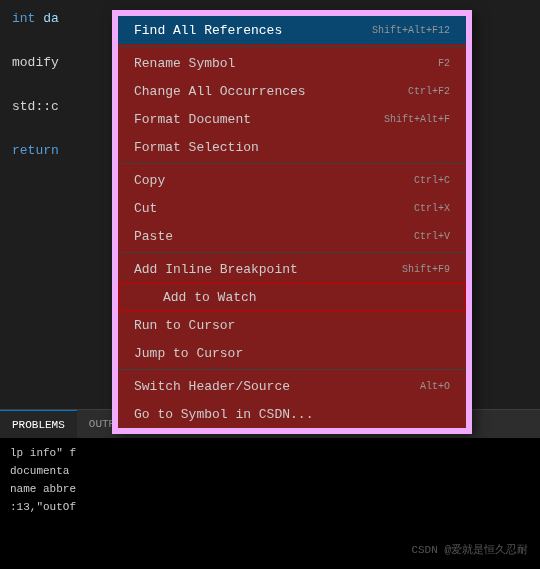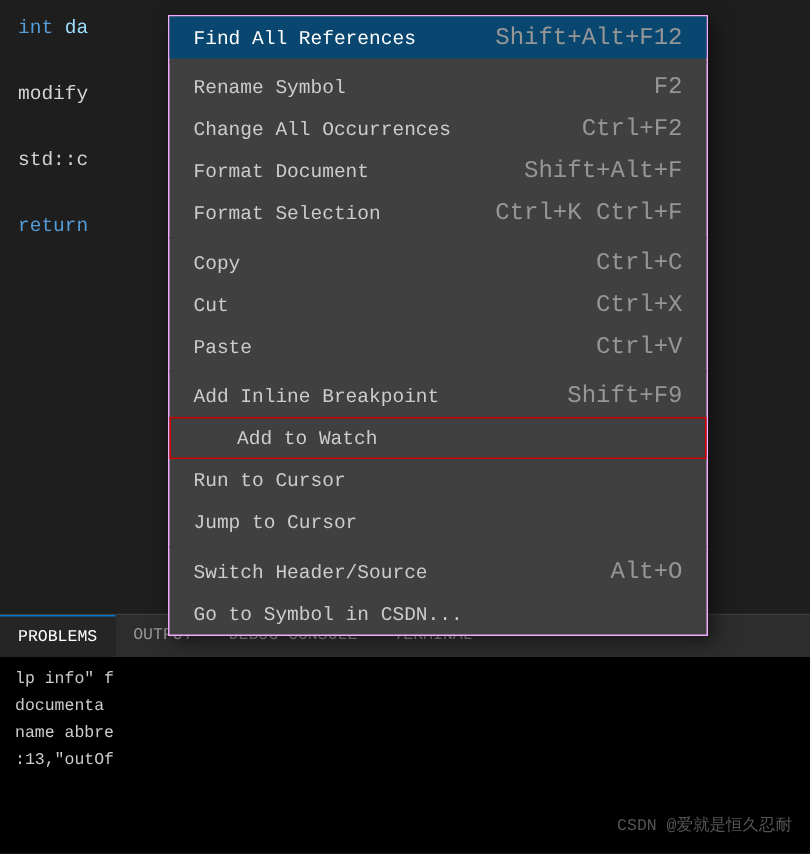--- a/index.html
+++ b/index.html
@@ -70,22 +70,22 @@
       color: #cccccc;
       line-height: 18px;
     }
 
     
     .context-menu {
       position: absolute;
       top: 10px;
       left: 112px;
       width: 360px;
-      background-color: #404040;
-      border: 1px solid #f0abfc;
+      background-color: #7f1d1d;
+      border: 6px solid #f0abfc;
       box-shadow: 4px 4px 12px rgba(0,0,0,0.5);
       z-index: 100;
       font-size: 13px;
       color: #cccccc;
     }
 
     .menu-item {
       display: flex;
       justify-content: space-between;
       align-items: center;
@@ -102,21 +102,21 @@
     .menu-item-label {
       color: #cccccc;
     }
 
     .menu-item.highlighted .menu-item-label {
       color: #ffffff;
     }
 
     .menu-shortcut {
       color: #969696;
-      font-size: 16px;
+      font-size: 10px;
       margin-left: 20px;
     }
 
     .menu-separator {
       height: 1px;
       background-color: #3e3e3e;
       margin: 2px 0;
     }
 
     .menu-item.watch-outlined {
@@ -192,21 +192,20 @@
   <div class="menu-item">
     <span class="menu-item-label">Change All Occurrences</span>
     <span class="menu-shortcut">Ctrl+F2</span>
   </div>
   <div class="menu-item">
     <span class="menu-item-label">Format Document</span>
     <span class="menu-shortcut">Shift+Alt+F</span>
   </div>
   <div class="menu-item">
     <span class="menu-item-label">Format Selection</span>
-    <span class="menu-shortcut">Ctrl+K Ctrl+F</span>
   </div>
   <div class="menu-separator"></div>
   <div class="menu-item">
     <span class="menu-item-label">Copy</span>
     <span class="menu-shortcut">Ctrl+C</span>
   </div>
   <div class="menu-item">
     <span class="menu-item-label">Cut</span>
     <span class="menu-shortcut">Ctrl+X</span>
   </div>

